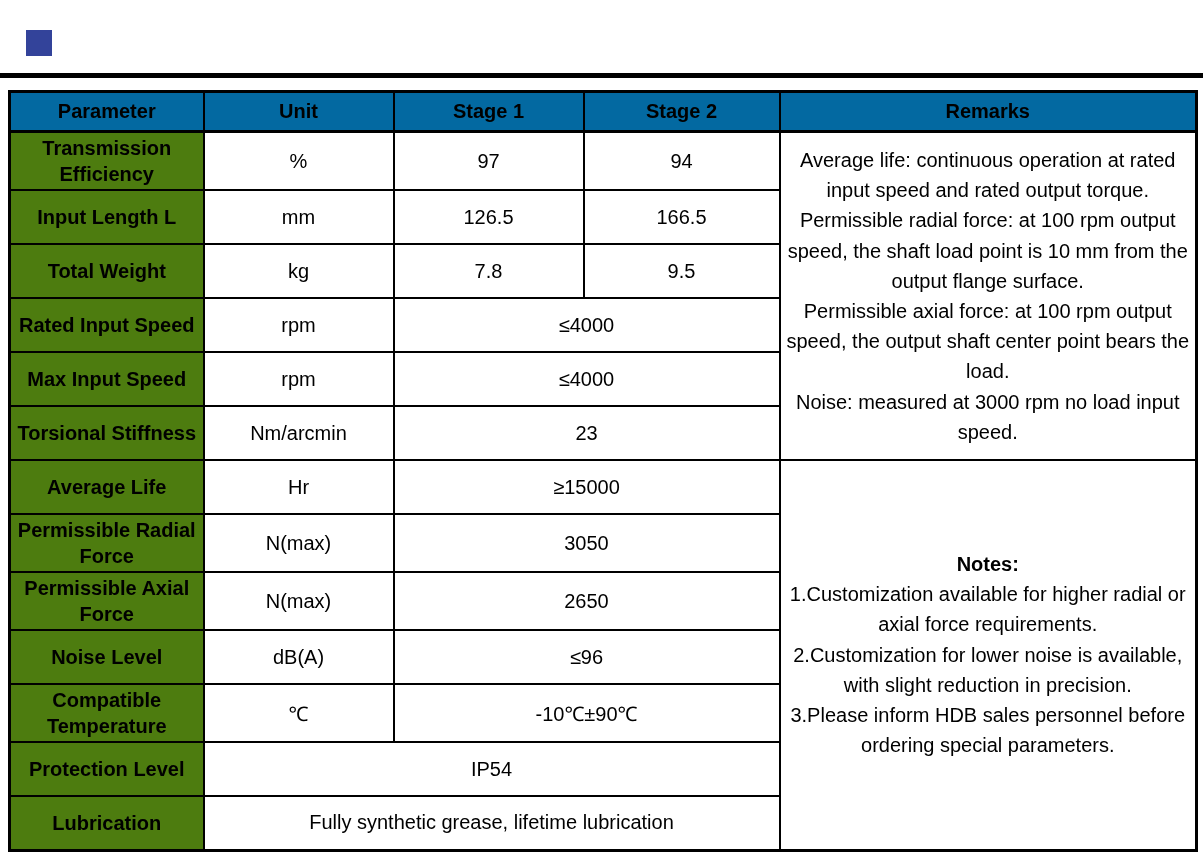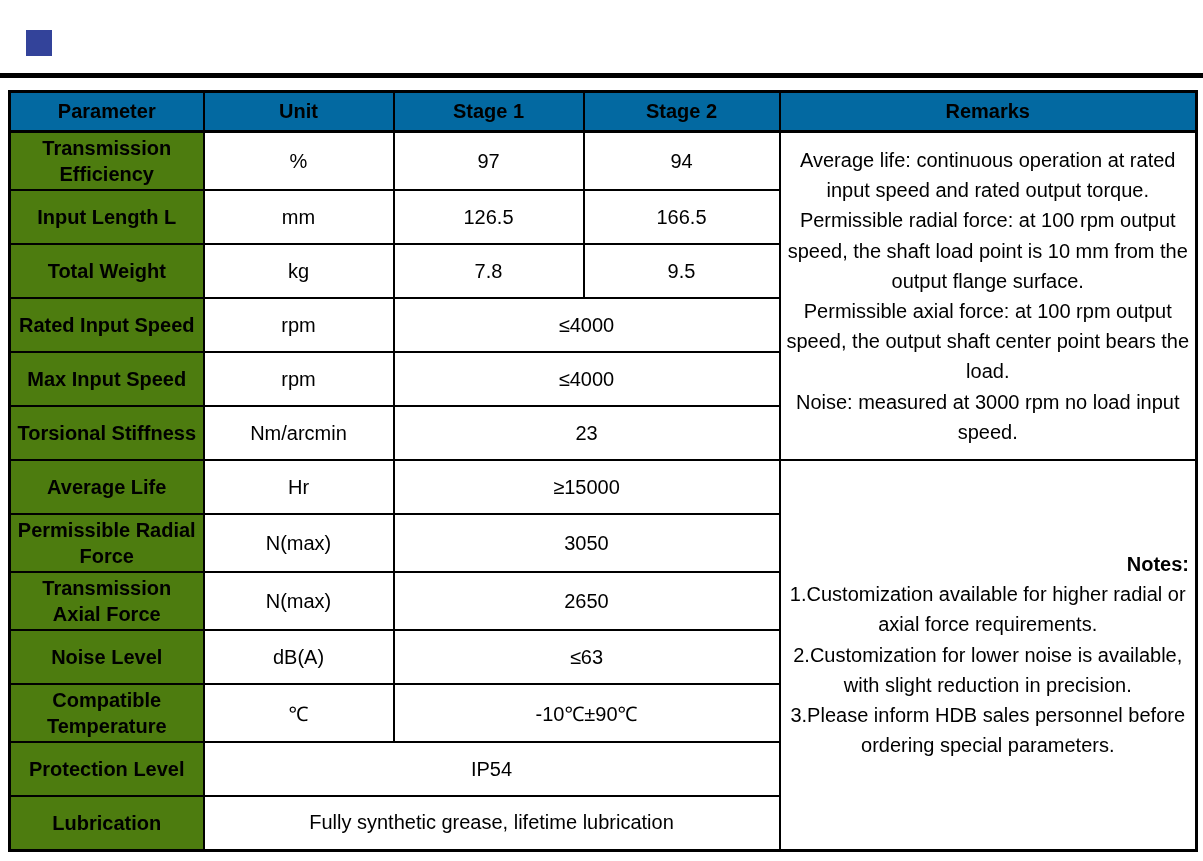--- a/index.html
+++ b/index.html
@@ -65,21 +65,21 @@
     line-height: 1.3;
   }
   td.remarks {
     text-align: left;
     vertical-align: middle;
     padding: 8px 11px;
     font-size: 19.5px;
     line-height: 1.51;
   }
   td.remarks .rlabel { font-weight: normal; }
-  td.remarks .notes-title { font-weight: bold; text-align: right; }
+  td.remarks .notes-title { font-weight: bold; }
 </style>
 </head>
 <body>
 
 <div class="title-row">
   <span class="bullet"></span>
 </div>
 <div class="title-rule"></div>
 
 <table class="spec">
@@ -156,29 +156,29 @@
     </td>
   </tr>
 
   <tr class="row">
     <td class="param">Permissible Radial Force</td>
     <td>N(max)</td>
     <td colspan="2">3050</td>
   </tr>
 
   <tr class="row">
-    <td class="param">Transmission Axial Force</td>
+    <td class="param">Permissible Axial Force</td>
     <td>N(max)</td>
     <td colspan="2">2650</td>
   </tr>
 
   <tr class="row">
     <td class="param">Noise Level</td>
     <td>dB(A)</td>
-    <td colspan="2">≤63</td>
+    <td colspan="2">≤96</td>
   </tr>
 
   <tr class="row">
     <td class="param">Compatible Temperature</td>
     <td>℃</td>
     <td colspan="2">-10℃±90℃</td>
   </tr>
 
   <tr class="row">
     <td class="param">Protection Level</td>

